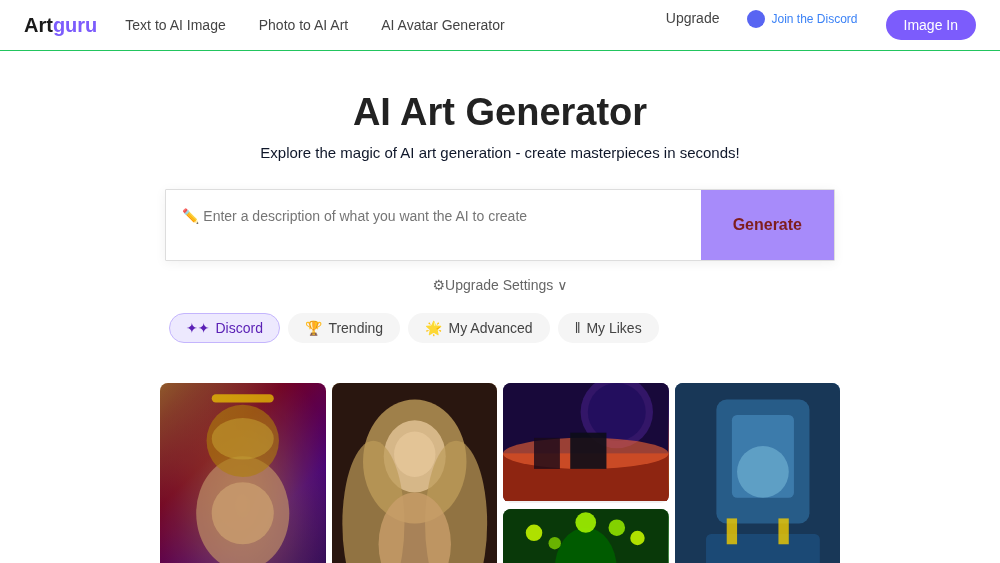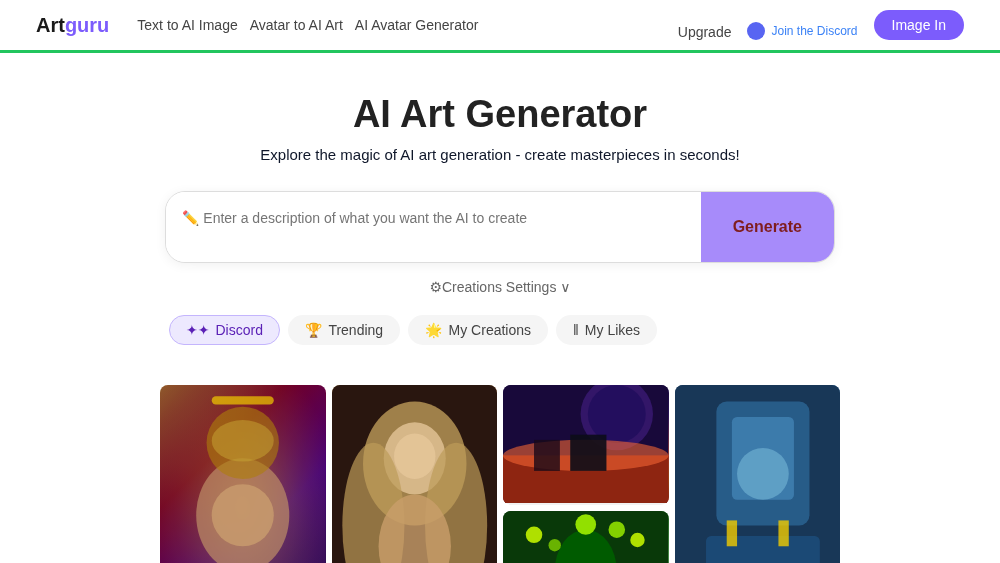--- a/index.html
+++ b/index.html
@@ -3,43 +3,43 @@
   <meta charset="utf-8">
   <style>
     * { margin: 0; padding: 0; box-sizing: border-box; }
     body { font-family: -apple-system, BlinkMacSystemFont, 'Segoe UI', sans-serif; background: #fff; color: #333; overflow-x: hidden; }
 
     
     .header {
       display: flex;
       align-items: center;
       justify-content: space-between;
-      padding: 10px 36px;
-      border-bottom: 3px solid #22c55e;
+      padding: 10px 24px;
+      border-bottom: 1px solid #22c55e;
       position: sticky;
       top: 0;
       background: #fff;
       z-index: 100;
     }
     .header-left { display: flex; align-items: center; gap: 28px; }
-    .nav-links { display: flex; gap: 12px; }
+    .nav-links { display: flex; gap: 33px; }
     .nav-link { font-size: 14px; color: #444; cursor: pointer; text-decoration: none; white-space: nowrap; }
-    .header-right { display: flex; align-items: flex-end; gap: 16px; }
+    .header-right { display: flex; align-items: flex-start; gap: 28px; }
     .upgrade-btn { font-size: 14px; color: #444; cursor: pointer; background: none; border: none; }
     .discord-btn { display: flex; align-items: center; gap: 6px; font-size: 12px; color: #3b82f6; cursor: pointer; background: none; border: none; }
     .discord-icon { width: 18px; height: 18px; background: #5865F2; border-radius: 50%; display: inline-block; }
     .signin-btn { background: #7c5cfc; color: #fff; border: none; border-radius: 20px; padding: 7px 18px; font-size: 14px; cursor: pointer; font-weight: 500; }
 
     
     .hero { text-align: center; padding: 40px 24px 20px; }
     .hero-title { font-size: 38px; font-weight: 700; color: #222; margin-bottom: 10px; }
     .hero-subtitle { font-size: 15px; color: #0f172a; margin-bottom: 28px; }
 
     
-    .input-area { display: flex; max-width: 670px; margin: 0 auto 16px; border: 1.5px solid #ddd; border-radius: 20px; overflow: hidden; background: #fff; box-shadow: 0 2px 12px rgba(0,0,0,0.06); }
+    .input-area { display: flex; max-width: 670px; margin: 0 auto 16px; border: 1.5px solid #ddd; border-radius: 1px; overflow: hidden; background: #fff; box-shadow: 0 2px 12px rgba(0,0,0,0.06); }
     .prompt-input { flex: 1; padding: 18px 16px; font-size: 14px; border: none; outline: none; color: #888; resize: none; min-height: 70px; font-family: inherit; }
     .generate-btn { background: #a78bfa; color: #7f1d1d; border: none; padding: 0 32px; font-size: 16px; font-weight: 600; cursor: pointer; min-width: 120px; transition: background 0.2s; }
 
     
     .advanced-settings { text-align: center; margin-bottom: 20px; font-size: 14px; color: #555; cursor: pointer; }
     .advanced-settings span { color: #666; }
 
     
     .filter-tabs { display: flex; gap: 8px; max-width: 670px; margin: 0 auto 20px; padding: 0 4px; }
     .filter-tab { display: flex; align-items: center; gap: 6px; padding: 6px 16px; border-radius: 20px; font-size: 14px; cursor: pointer; border: 1.5px solid transparent; background: #f5f5f5; color: #444; white-space: nowrap; }
@@ -88,21 +88,21 @@
 <body>
 
 <header class="header">
   <div class="header-left">
     <div class="logo-artguru">
       <span class="logo-art">Art</span>
         <span class="logo-guru">guru</span>
     </div>
     <nav class="nav-links">
       <a class="nav-link">Text to AI Image</a>
-      <a class="nav-link">Avatar to AI Art</a>
+      <a class="nav-link">Photo to AI Art</a>
       <a class="nav-link">AI Avatar Generator</a>
     </nav>
   </div>
   <div class="header-right">
     <button class="upgrade-btn">Upgrade</button>
     <button class="discord-btn">
       <span class="discord-icon"></span>
       <span>Join the Discord</span>
     </button>
     <button class="signin-btn">Image In</button>
@@ -112,36 +112,36 @@
 <section class="hero">
   <h1 class="hero-title">AI Art Generator</h1>
   <p class="hero-subtitle">Explore the magic of AI art generation - create masterpieces in seconds!</p>
 
   <div class="input-area">
     <textarea class="prompt-input" placeholder="✏️ Enter a description of what you want the AI to create" style=""></textarea>
     <button class="generate-btn">Generate</button>
   </div>
 
   <div class="advanced-settings">
-    <span>⚙Creations Settings</span>
+    <span>⚙Upgrade Settings</span>
     <span>∨</span>
   </div>
 
   <div class="filter-tabs">
     <div class="filter-tab active">
       <span>✦✦</span>
       <span>Discord</span>
     </div>
     <div class="filter-tab">
       <span>🏆</span>
       <span>Trending</span>
     </div>
     <div class="filter-tab">
       <span>🌟</span>
-      <span>My Creations</span>
+      <span>My Advanced</span>
     </div>
     <div class="filter-tab">
       <span>‖</span>
       <span>My Likes</span>
     </div>
   </div>
 </section>
 
 <section class="gallery">
   <div class="gallery-grid" style="display: grid; grid-template-columns: repeat(4, 1fr); grid-template-rows: repeat(3, auto); gap: 6px; max-width: 680px; margin: 0px auto;">

